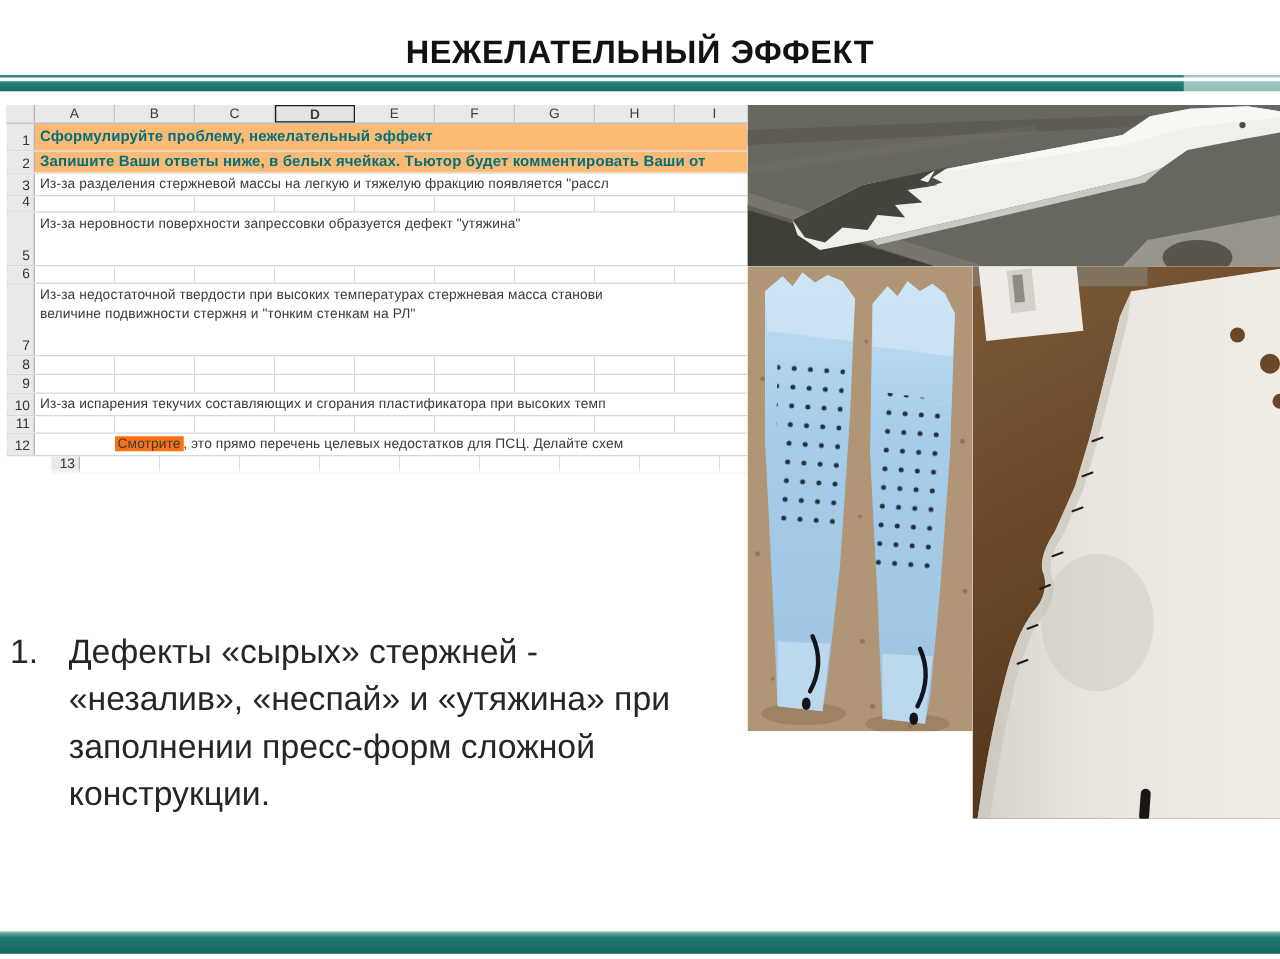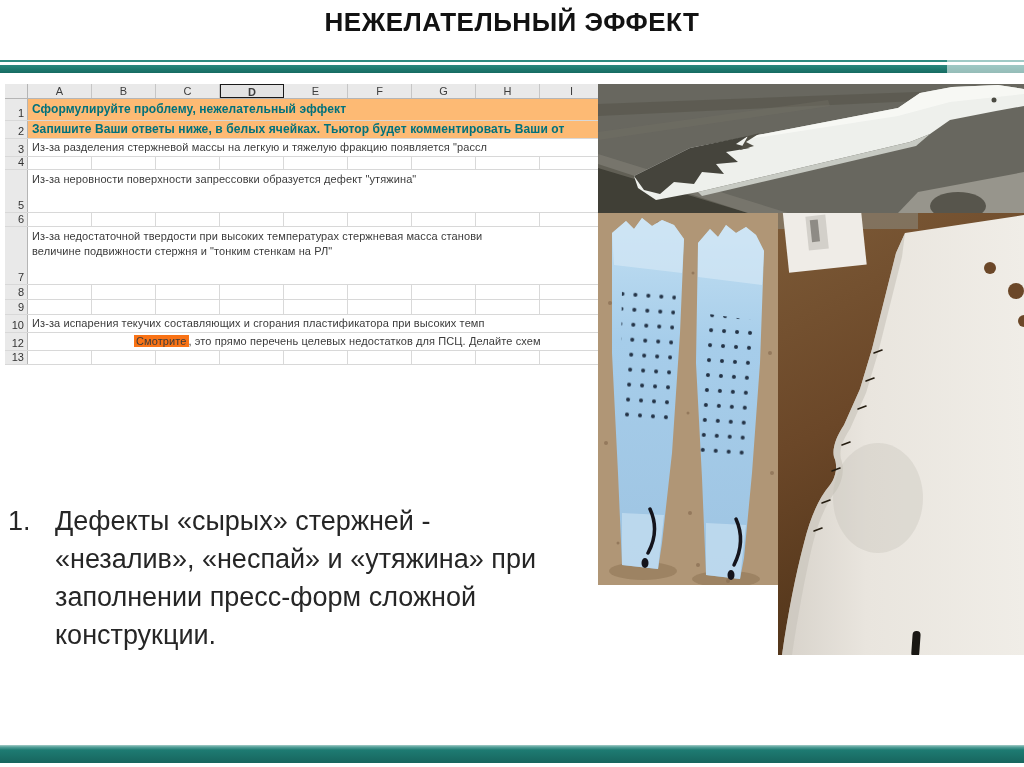--- a/index.html
+++ b/index.html
@@ -1,20 +1,20 @@
 <!DOCTYPE html>
 <html><head>
 <meta charset="utf-8">
 <style>
   html,body{margin:0;padding:0;}
   body{font-family:"Liberation Sans",sans-serif;background:#fff;}
   .slide{position:relative;width:1024px;height:767px;background:#fff;overflow:hidden;}
 
   
-  .title{position:absolute;top:7px;left:0;width:100%;text-align:center;
+  .title{position:absolute;top:26px;left:0;width:100%;text-align:center;
          font-size:26px;font-weight:bold;letter-spacing:.5px;color:#121212;}
   .rule-thin{position:absolute;left:0;top:60px;width:1024px;height:2px;background:#2e8a80;}
   .rule-thick{position:absolute;left:0;top:65px;width:1024px;height:8px;
               background:linear-gradient(180deg,#2a887e,#156b62);}
   .rule-light-end{position:absolute;left:947px;top:59px;width:77px;height:15px;
                   background:rgba(255,255,255,.55);}
 
   
   .sheet{position:absolute;left:5px;top:84px;width:593px;height:296px;overflow:hidden;background:#fff;}
   .sheet-header{display:flex;height:15px;background:#e9e9e9;border-bottom:1px solid #b5b5b5;box-sizing:border-box;}
@@ -113,25 +113,29 @@
           <div class="cells"></div>
         </div>
         <div class="srow empty" style="height: 15px;">
           <div class="gutter">9</div>
           <div class="cells"></div>
         </div>
         <div class="srow" style="height: 18px;">
           <div class="gutter">10</div>
           <div class="cells" style="line-height: 17px;">Из-за испарения текучих составляющих и сгорания пластификатора при высоких темп</div>
         </div>
-        <div class="srow" style="height: 18px; gap: 42px;">
+        <div class="srow empty" style="height: 14px;">
+          <div class="gutter">11</div>
+          <div class="cells"></div>
+        </div>
+        <div class="srow" style="height: 18px;">
           <div class="gutter">12</div>
           <div class="cells" style="line-height: 17px;"><span class="spacer"></span><span class="hlword">Смотрите</span>, это прямо перечень целевых недостатков для ПСЦ. Делайте схем</div>
         </div>
-        <div class="srow empty" style="height: 14px;">
+        <div class="srow empty" style="height: 14px; margin-left: 36px;">
           <div class="gutter">13</div>
           <div class="cells"></div>
         </div>
       </div>
     <div class="sheet-fade"></div>
   </div>
 
   <svg id="photo-top" class="photo" viewBox="0 0 426 129" preserveAspectRatio="none">
     <rect width="426" height="129" fill="#68675f"></rect>
     <path d="M0,20 L426,4 L426,12 L0,32 Z" fill="#5a594f" opacity="0.8"></path>

